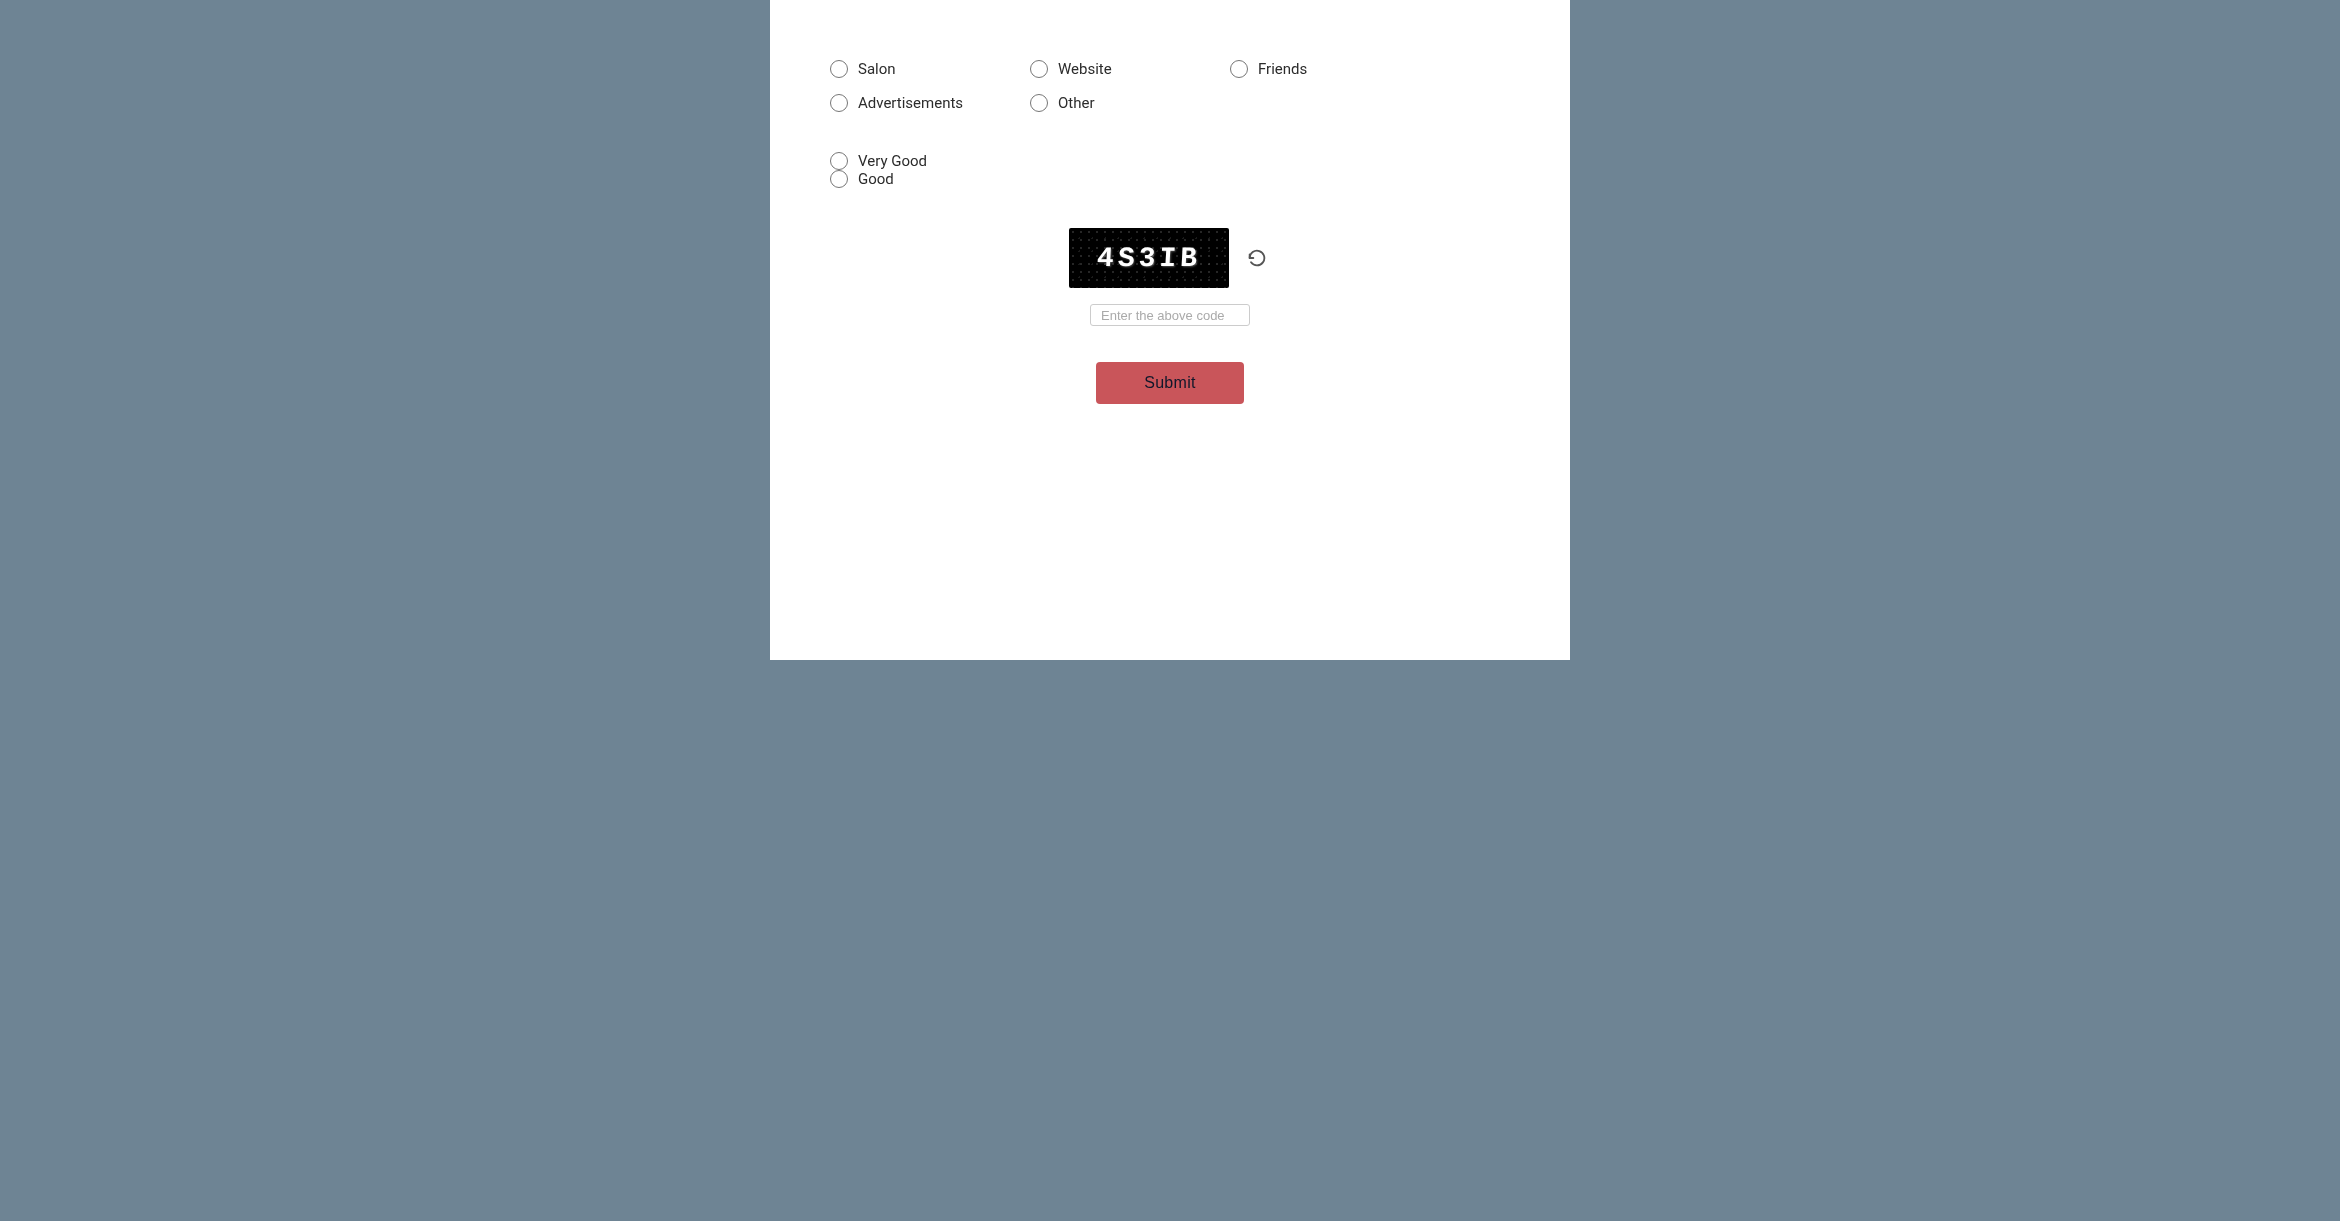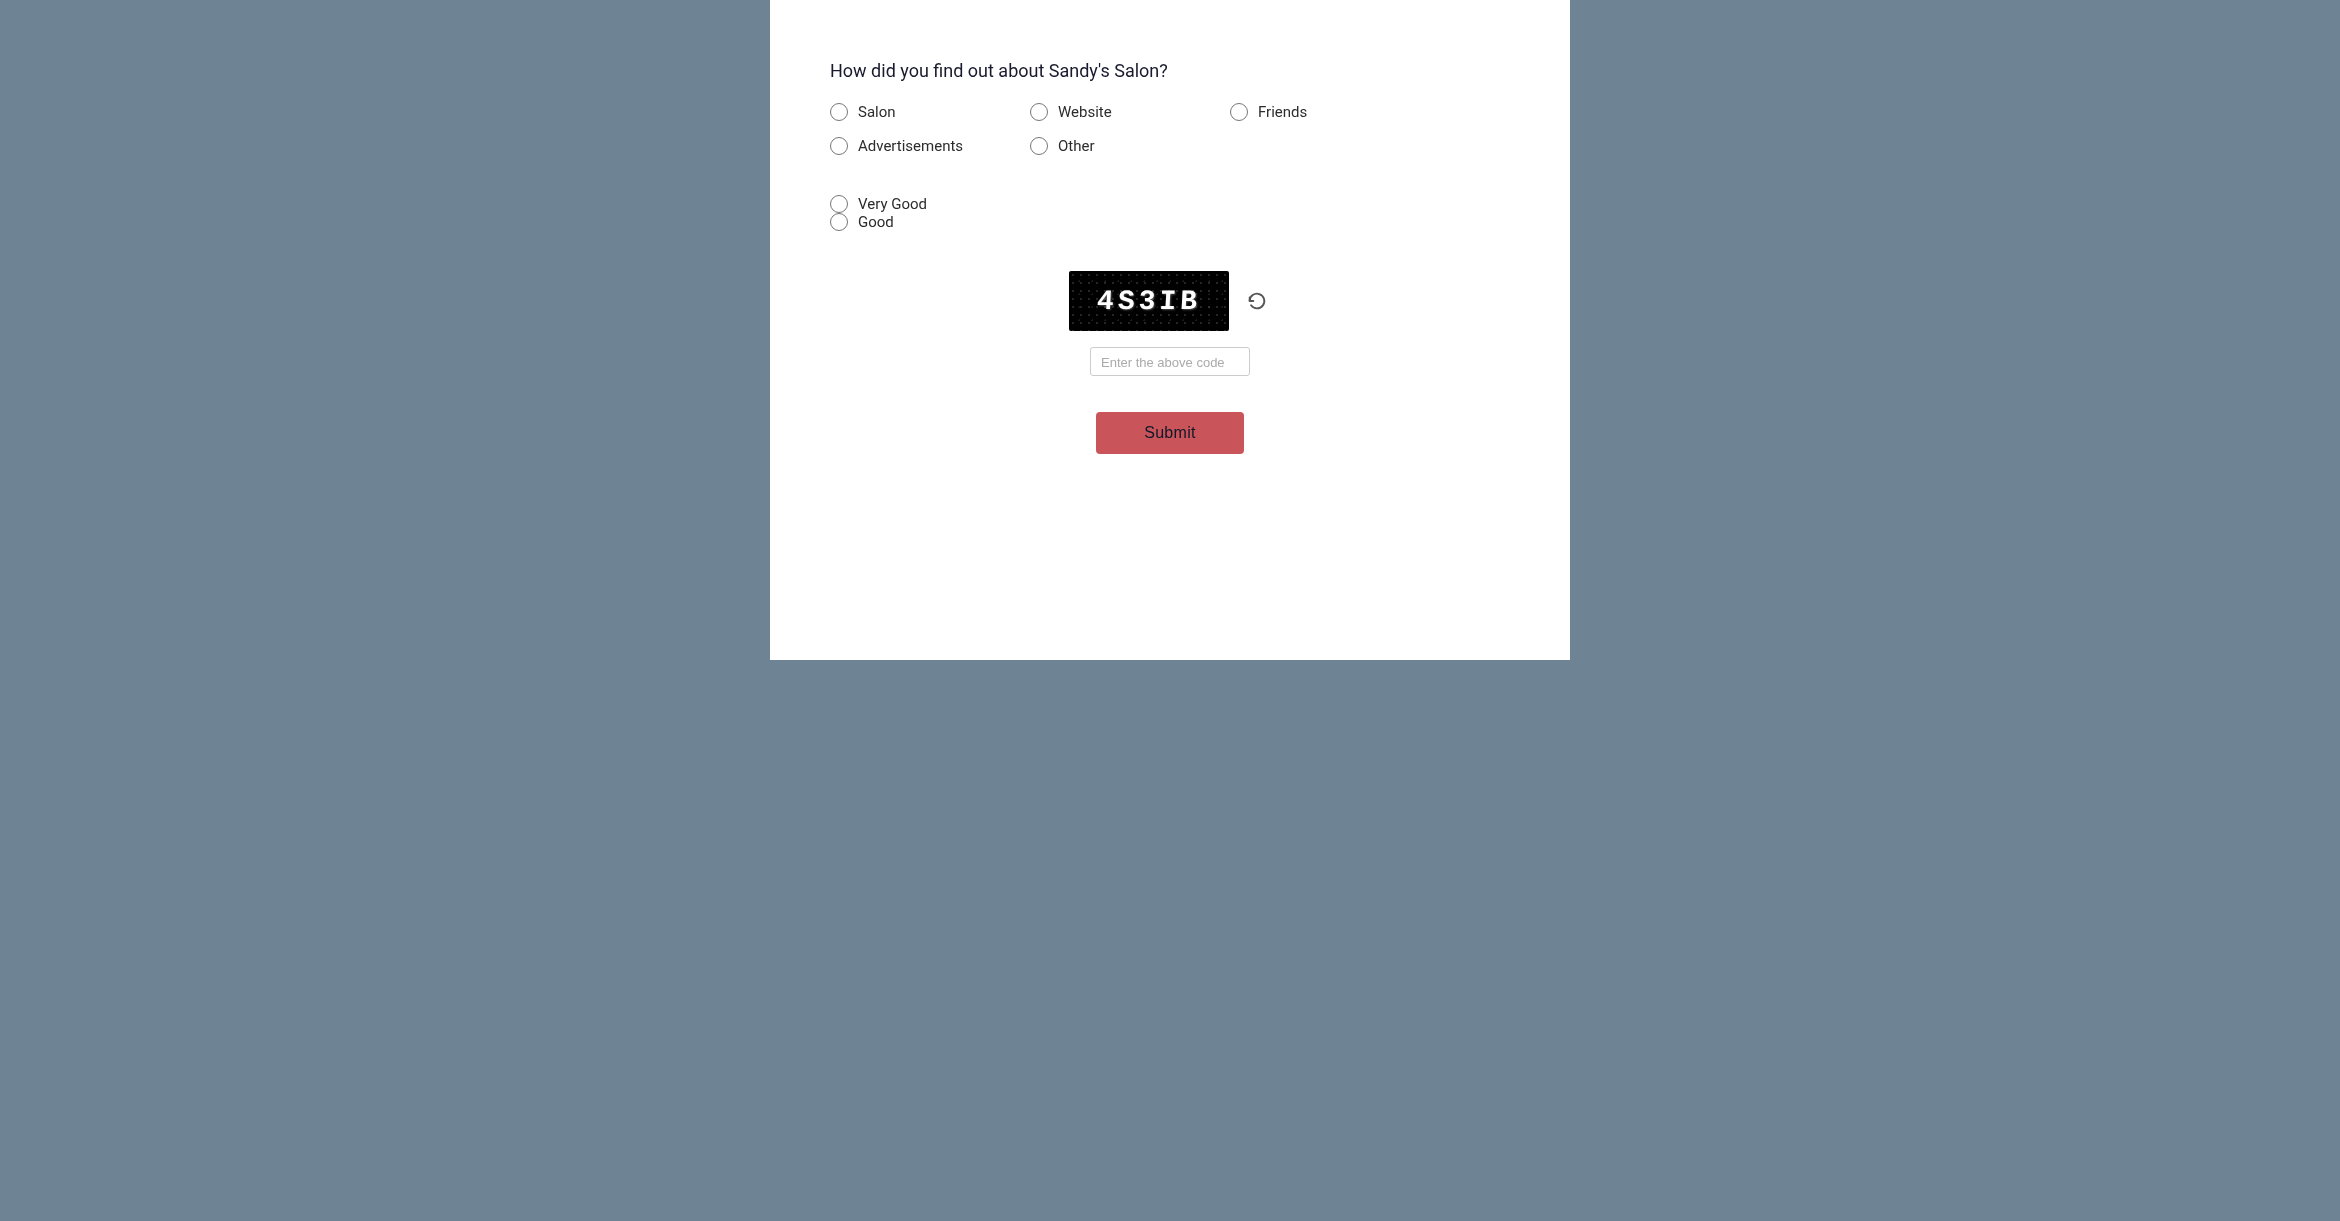--- a/index.html
+++ b/index.html
@@ -134,21 +134,21 @@
     .refresh-svg {
       width: 22px;
       height: 22px;
       stroke: #555;
       fill: none;
       stroke-width: 2;
     }
 
     .captcha-input {
       width: 160px;
-      height: 29px;
+      height: 22px;
       border: 1px solid #cccccc;
       border-radius: 3px;
       padding: 0 10px;
       font-size: 14px;
       color: #333;
       outline: none;
     }
 
     .captcha-input::placeholder {
       color: #aaa;
@@ -173,21 +173,20 @@
       letter-spacing: 0.3px;
     }
   </style>
 </head>
 <body>
 
 <div class="page-wrapper">
   <div class="form-container">
 
     <div class="question-section">
-      <div class="question-title">How did you find out about Sandy's Salon?</div>
       <div class="radio-grid">
         <label class="radio-label">
           <input type="radio" name="q1" value="search" style="">
           <span>Salon</span>
         </label>
         <label class="radio-label">
           <input type="radio" name="q1" value="website" style="">
           <span>Website</span>
         </label>
         <label class="radio-label">

